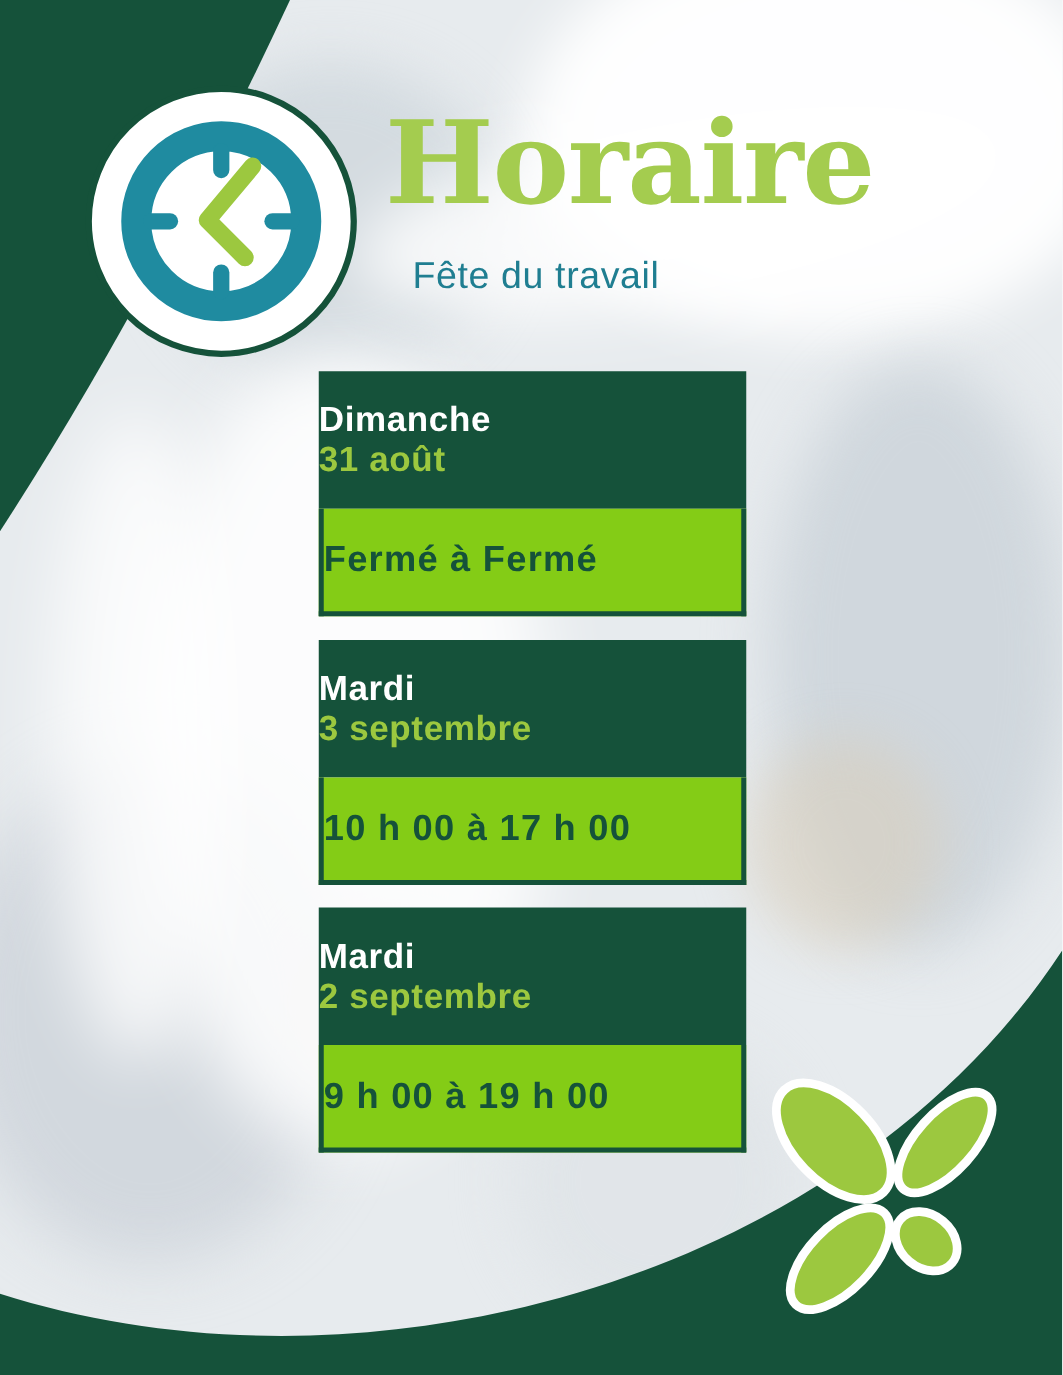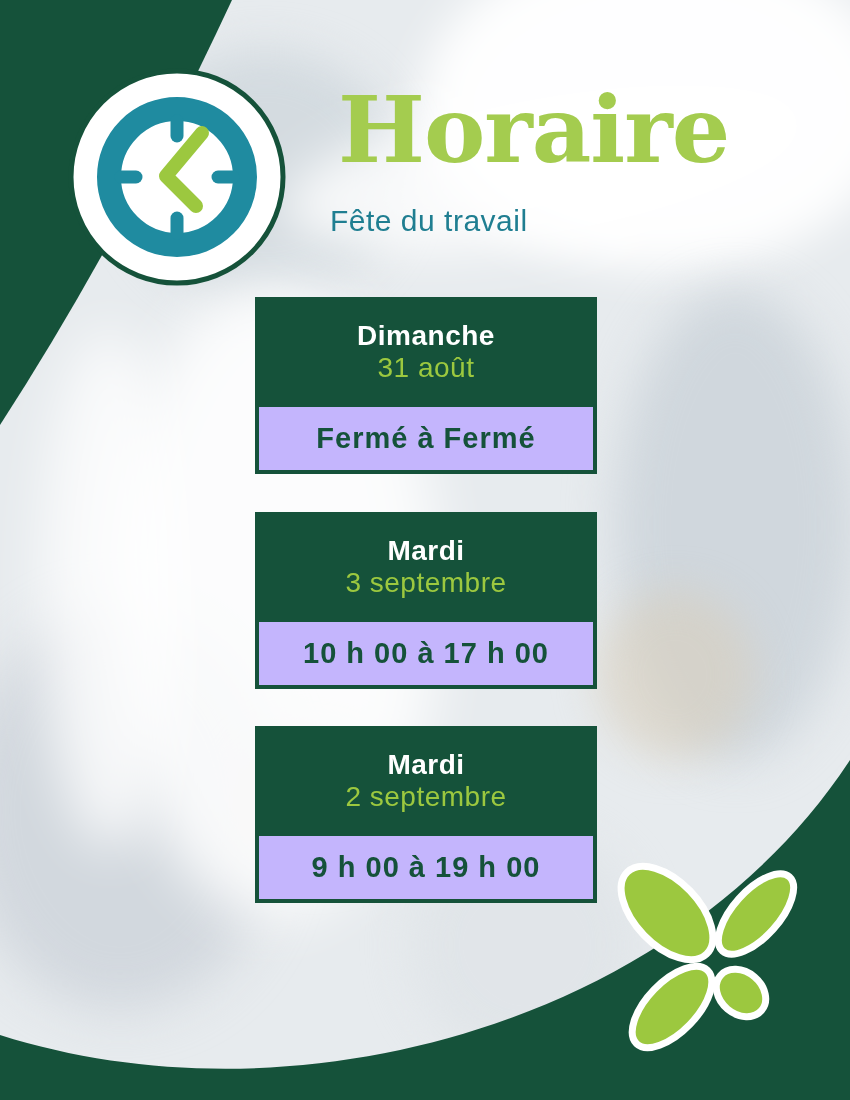--- a/index.html
+++ b/index.html
@@ -18,43 +18,43 @@
   .b6{left:-40px;top:610px;width:320px;height:400px;background:rgba(196,204,211,.6);filter:blur(26px);}
   .b7{left:235px;top:730px;width:160px;height:140px;background:rgba(216,206,192,.5);filter:blur(20px);}
   .b8{left:410px;top:830px;width:230px;height:230px;background:rgba(223,228,231,.85);}
   .b9{left:280px;top:90px;width:540px;height:150px;background:rgba(255,255,255,.8);filter:blur(24px);transform:rotate(-10deg);}
   .b10{left:40px;top:330px;width:140px;height:520px;background:rgba(255,255,255,.75);filter:blur(26px);}
 
   .shapes{position:absolute;left:0;top:0;width:850px;height:1100px;}
 
   
   .title{
-    position:absolute;left:338px;top:82px;margin:0;
+    position:absolute;left:308px;top:82px;margin:0;
     font-family:"DejaVu Serif","Liberation Serif",serif;
     font-weight:bold;font-size:92px;line-height:1.05;letter-spacing:-1px;
     color:#a4cc4f;
   }
   .subtitle{
     position:absolute;left:330px;top:204px;margin:0;
     font-size:30px;font-weight:normal;letter-spacing:.5px;color:#1f7e91;
   }
 
   
   .card{position:absolute;left:255px;width:342px;}
   .card.c1{top:297px;} .card.c2{top:512px;} .card.c3{top:726px;}
   .card-header{
     height:110px;background:#15523a;
-    display:flex;flex-direction:column;justify-content:center;align-items:center;gap:4px;
+    display:flex;flex-direction:column;justify-content:center;align-items:flex-start;gap:4px;
   }
   .day{color:#ffffff;font-size:28px;font-weight:bold;letter-spacing:.5px;line-height:1;}
-  .date{color:#9cc83f;font-size:28px;font-weight:normal;letter-spacing:.5px;line-height:1;}
+  .date{color:#9cc83f;font-size:28px;font-weight:bold;letter-spacing:.5px;line-height:1;}
   .card-body{
-    box-sizing:border-box;height:67px;background:#c4b5fd;
+    box-sizing:border-box;height:86px;background:#84cc16;
     border:4px solid #15523a;border-top:none;
-    display:flex;justify-content:center;align-items:center;
+    display:flex;justify-content:flex-start;align-items:center;
   }
   .hours{color:#15523a;font-size:29px;font-weight:bold;letter-spacing:1px;line-height:1;}
 </style>
 </head>
 <body>
 
 <div class="poster">
 
   <div class="bg">
     <div class="blob b1"></div>

